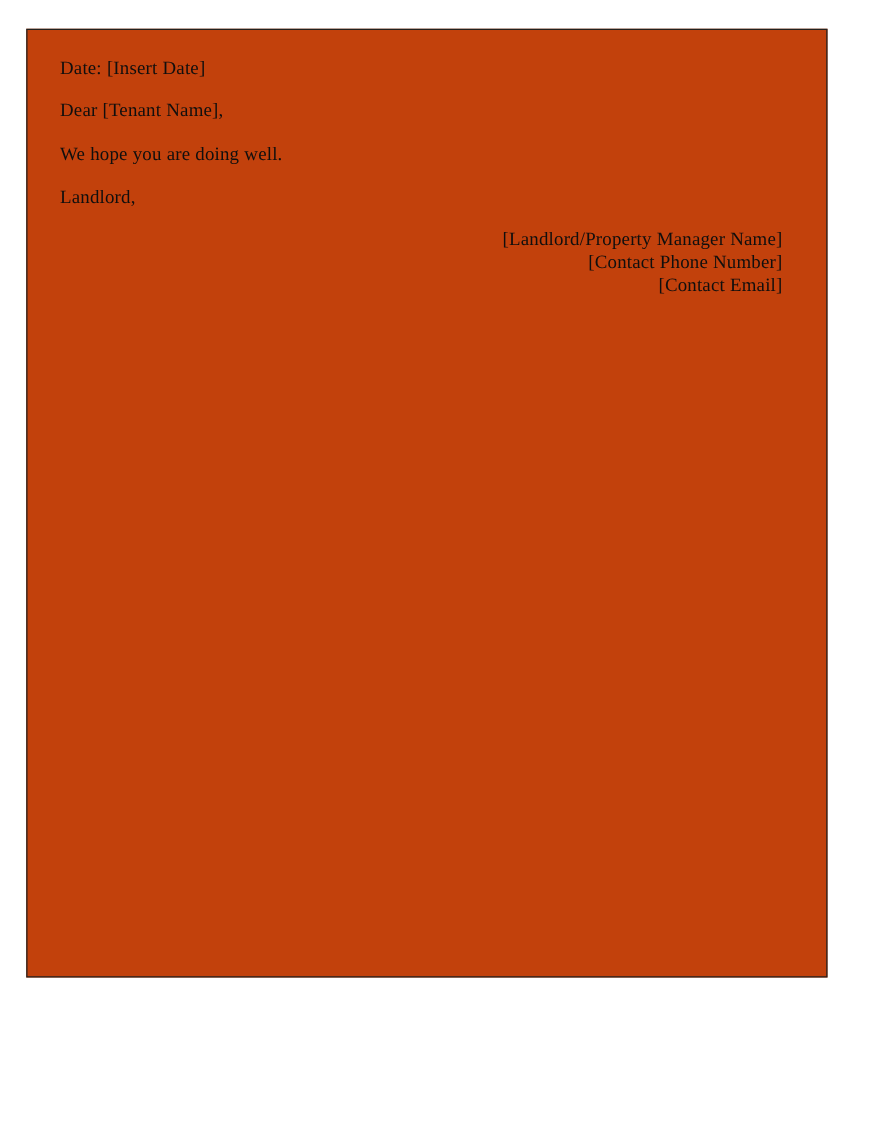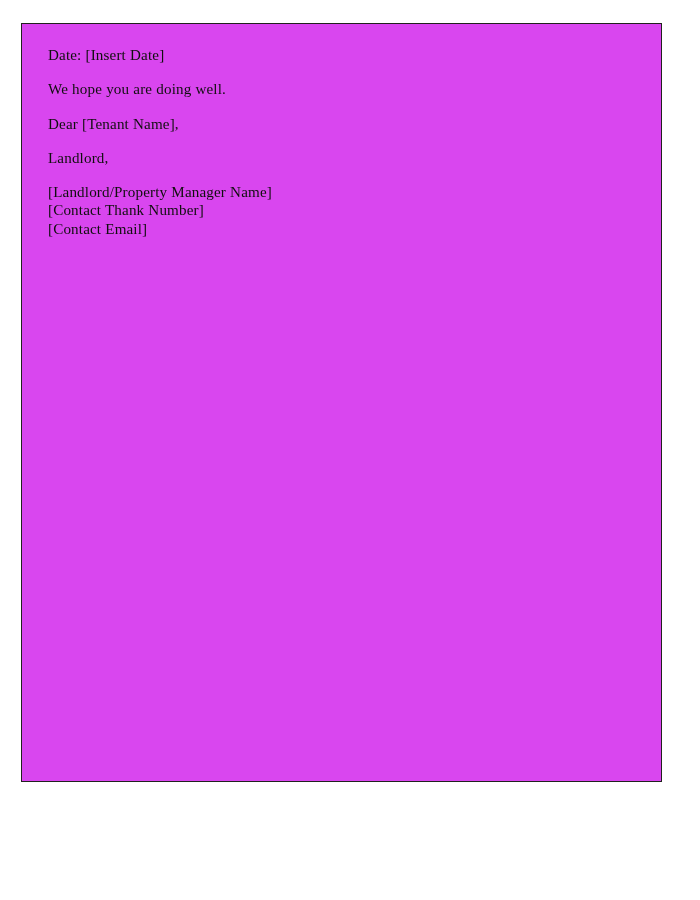--- a/index.html
+++ b/index.html
@@ -16,21 +16,21 @@
   }
 
   .document-page {
     position: absolute;
     left: 21px;
     top: 23px;
     width: 641px;
     height: 759px;
     box-sizing: border-box;
     border: 1px solid #22211f;
-    background: #d946ef;
+    background: #c2410c;
     overflow: hidden;
   }
 
   .letter-body {
     position: absolute;
     left: 26px;
     top: 22px;
     width: 578px;
   }
 
@@ -39,50 +39,51 @@
     font-size: 15.1px;
     line-height: 18.3px;
     color: #100f0e;
     text-align: left;
     letter-spacing: 0.01em;
     word-spacing: 0.01em;
   }
 
   .letter-paragraph.tight-line {
     margin: 0;
+    text-align: right;
   }
 
   .signature-block {
     margin: 0;
   }
 
   .signature-block .letter-paragraph:last-child {
     margin-bottom: 0;
     font-family: Liberation Serif, serif;
   }
 </style>
 </head>
 <body>
 
 <div class="document-page">
   <div class="letter-body">
 
     <p class="letter-paragraph">Date: [Insert Date]</p>
 
 
+    <p class="letter-paragraph">Dear [Tenant Name],</p>
+
     <p class="letter-paragraph">We hope you are doing well.</p>
-
-    <p class="letter-paragraph">Dear [Tenant Name],</p>
 
 
 
 
 
     <p class="letter-paragraph">Landlord,</p>
 
     <div class="signature-block">
       <p class="letter-paragraph tight-line">[Landlord/Property Manager Name]</p>
-      <p class="letter-paragraph tight-line">[Contact Thank Number]</p>
+      <p class="letter-paragraph tight-line">[Contact Phone Number]</p>
       <p class="letter-paragraph tight-line">[Contact Email]</p>
     </div>
 
   </div>
 </div>
 
 </body></html>

